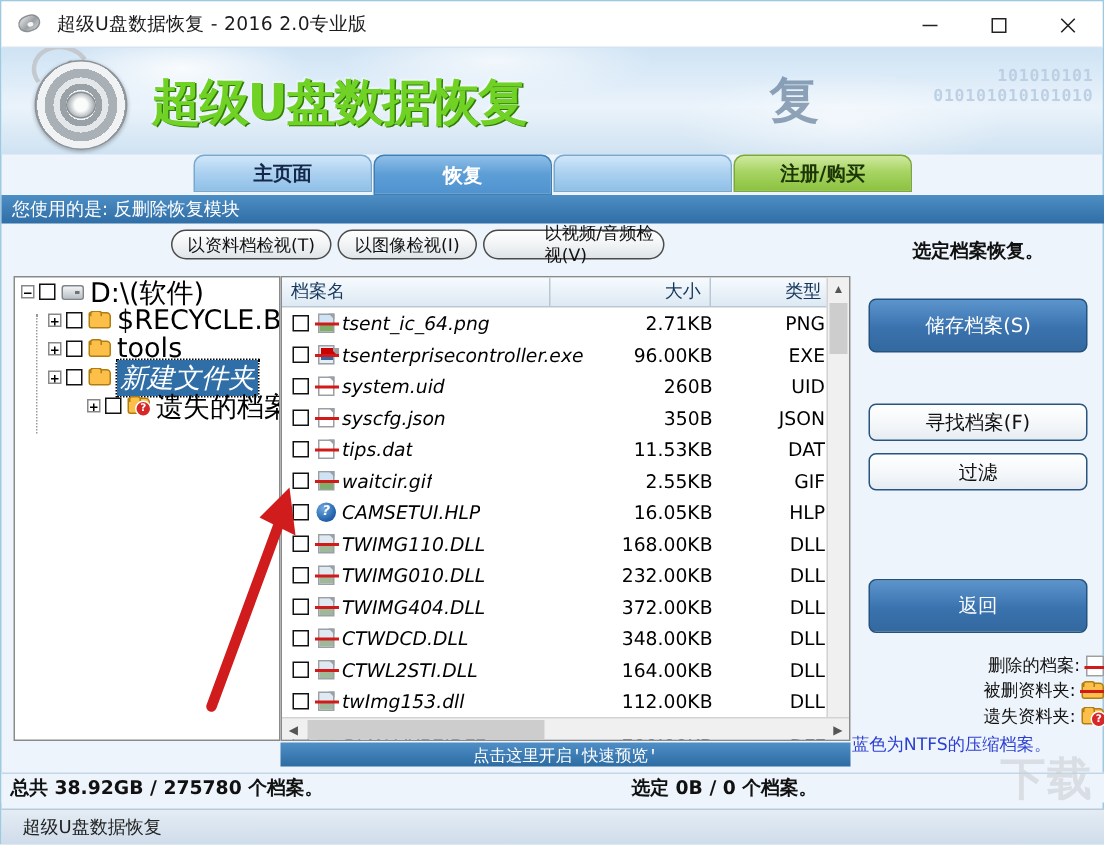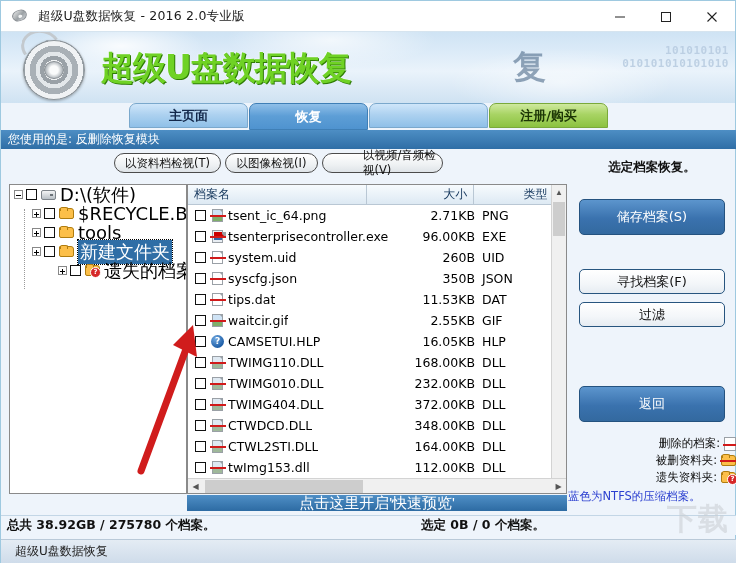--- a/index.html
+++ b/index.html
@@ -105,38 +105,38 @@
   .ic { width:15px; height:13px; margin-right:4px; flex:0 0 auto; position:relative; }
   .ic.drive { background:linear-gradient(180deg,#f3f4f5,#b9c0c6); border:1px solid #7d848a;
               border-radius:2px; height:10px; }
   .ic.drive::after{content:"";position:absolute;right:2px;top:3px;width:3px;height:2px;background:#6b7278;}
   .ic.folder { background:#fcbf49; border:1px solid #b07d10; border-radius:1px 3px 2px 2px; height:11px;}
   .ic.folder::before{content:"";position:absolute;left:0;top:-2px;width:6px;height:3px;
               background:#fcbf49;border:1px solid #b07d10;border-bottom:none;border-radius:2px 2px 0 0;}
   .ic.folder.lost::after{content:"?";position:absolute;right:-2px;bottom:-3px;width:9px;height:9px;
               background:#d62828;color:#fff;border-radius:50%;font-size:7px;line-height:9px;
               text-align:center;font-weight:bold;border:1px solid #fff;}
-  .tsel { background:#2f6ea6; color:#fff; padding:0 2px; outline:1px dotted #000; }
+  .tsel { background:#2f6ea6; color:#fff; padding:0 2px; outline:1px dotted #000;font-style:italic; }
   .dots { position:absolute; border-left:1px dotted #9a9a9a; }
 
   
   .list { position:absolute; left:186px; top:183px; width:380px; height:310px;
           background:#fff; border:1px solid #8a8a8a; overflow:hidden; }
   .lhead { height:20px; display:flex; background:linear-gradient(180deg,#f7fbfe,#dde9f3);
            border-bottom:1px solid #b9c7d4; font-size:12px; color:#14365c;
            font-family:"DejaVu Sans",sans-serif;gap:32px; }
   .lhead .hc { display:flex; align-items:center; height:100%;
                border-right:1px solid #b9c7d4; padding:0 6px; }
   .hc.c1 { width:208px; } .hc.c2 { width:86px; justify-content:flex-end; }
   .hc.c3 { width:68px; justify-content:center; }
   .lrow { height:21px; display:flex; align-items:center; font-size:12.5px;
           font-family:"DejaVu Sans",sans-serif; }
-  .lrow .c1 { width:208px; display:flex; align-items:center; padding-left:7px; }
+  .lrow .c1 { width:208px; display:flex; align-items:center; padding-left:7px;font-style:italic; }
   .lrow .c2 { width:86px; text-align:right; padding-right:7px; }
-  .lrow .c3 { width:68px; text-align:left; }
+  .lrow .c3 { width:68px; text-align:right; }
   .fcbx { width:11px; height:11px; border:1.5px solid #111; background:#fff; margin-right:5px;
           flex:0 0 auto; }
   .ficon { width:14px; height:15px; margin-right:3px; position:relative; flex:0 0 auto; }
   .ficon .pg { position:absolute; left:1px; top:1px; width:11px; height:13px; background:#fff;
                border:1px solid #9aa0a6; }
   .ficon .pg::after{content:"";position:absolute;right:-1px;top:-1px;border-width:0 4px 4px 0;
                border-style:solid;border-color:transparent #9aa0a6 transparent transparent;}
   .ficon.img .pg { background:linear-gradient(180deg,#cfe3f5 55%,#7fae6a 55%); }
   .ficon.exe .pg { background:#e9eef3; }
   .ficon.exe .pg::before{content:"";position:absolute;left:1px;top:4px;width:8px;height:5px;
@@ -158,23 +158,23 @@
   .vsb .ar { height:15px; display:flex; align-items:center; justify-content:center;
              background:#f0f0f0; font-size:8px; color:#555; }
   .vsb .thumb { position:absolute; left:1px; right:1px; top:17px; height:34px; background:#cdcdcd; }
   .hsb { position:absolute; left:0; right:0; bottom:0; height:15px; background:#f0f0f0;
          border-top:1px solid #d3d3d3; display:flex; align-items:center; }
   .hsb .ar { width:15px; text-align:center; font-size:8px; color:#555; }
   .hsb .thumb { height:13px; width:158px; background:#cdcdcd; margin-left:2px; }
 
   
   .qpreview { position:absolute; left:186px; top:494px; width:380px; height:16px;
-              background:linear-gradient(180deg,#4f8fc6,#2d6ba3); color:#fff; font-size:15px;
+              background:linear-gradient(180deg,#4f8fc6,#2d6ba3); color:#fff; font-size:11px;
               display:flex; align-items:center; justify-content:center;
-              font-family:Liberation Sans, sans-serif; }
+              font-family:Liberation Mono, monospace; }
 
   
   .rpanel { position:absolute; left:567px; top:148px; width:168px; height:392px; }
   .rtitle { position:absolute; left:0; top:10px; width:168px; text-align:center;
             font-size:12.5px; font-weight:bold; color:#111;
             font-family:"DejaVu Sans",sans-serif; }
   .rbtn { position:absolute; left:11px; width:146px; display:flex; align-items:center;
           justify-content:center; font-size:13px; cursor:default; border-radius:5px;
           font-family:"DejaVu Sans",sans-serif; }
   .rbtn.primary { height:36px; font-weight:normal; color:#fff; border:1px solid #24527f;

